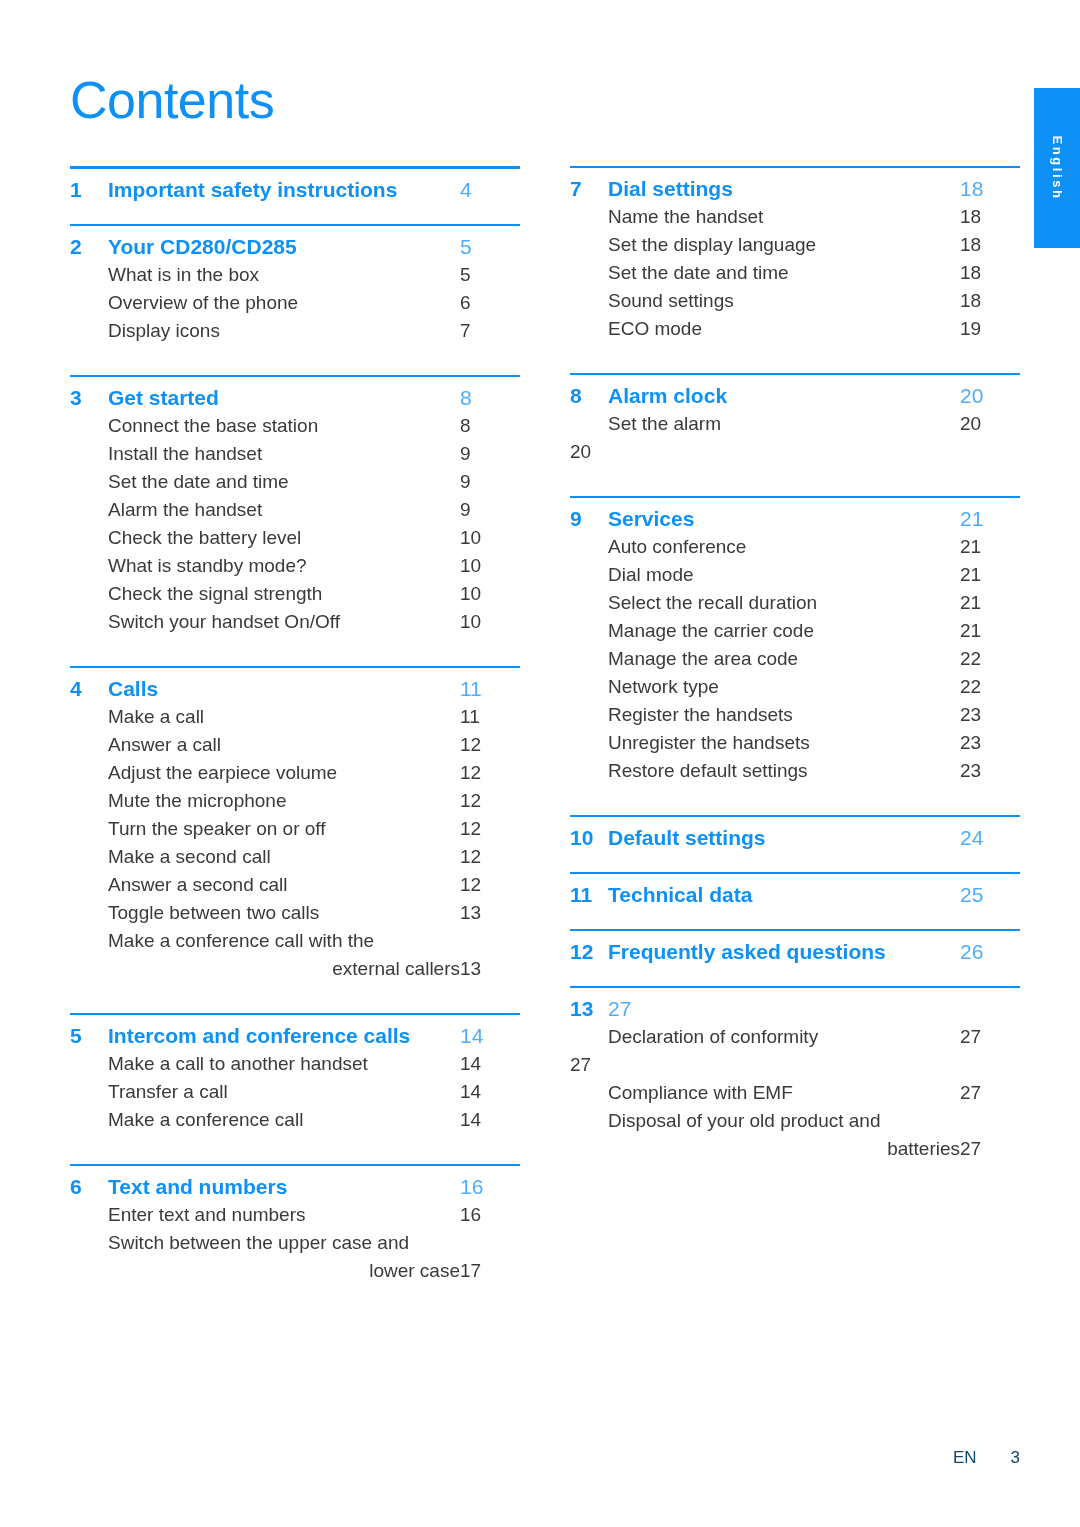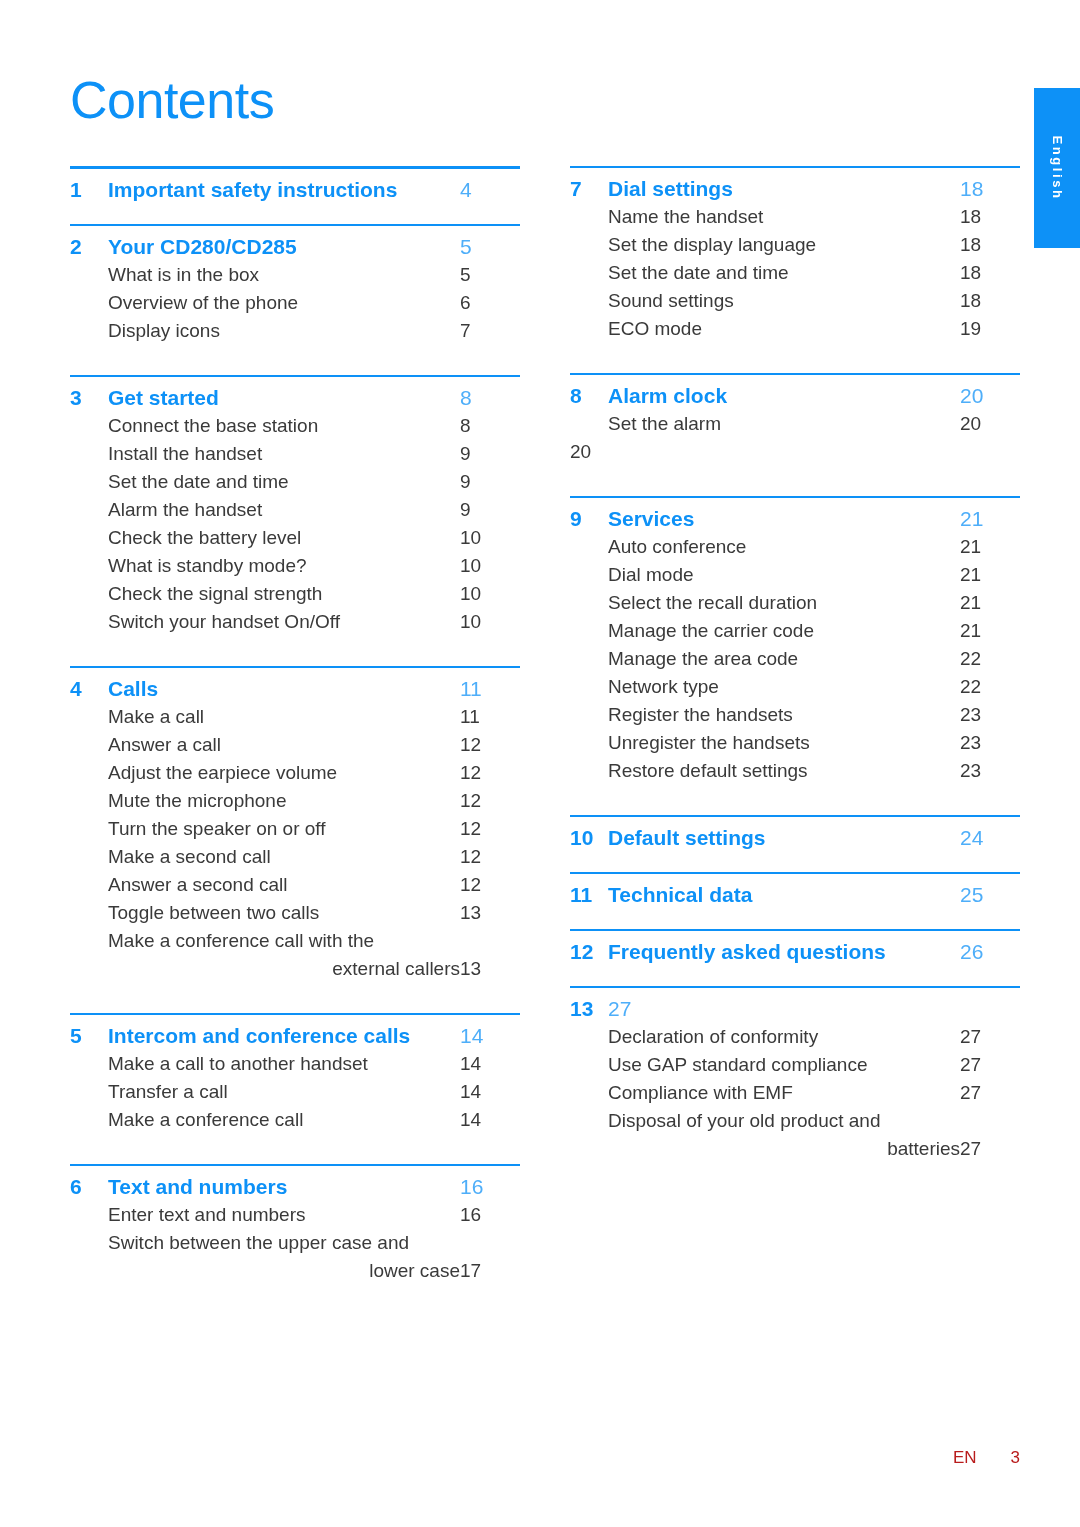--- a/index.html
+++ b/index.html
@@ -139,21 +139,21 @@
   }
 
   
   .footer {
     position: absolute;
     left: 0;
     top: 1448px;
     width: 1020px;
     text-align: right;
     font-size: 17px;
-    color: #b91c1c;
+    color: #0c4a6e;
   }
   .footer .en {
     margin-right: 34px;
   }
 </style>
 </head>
 <body>
 
 <div class="lang-tab">
   <span class="lang-text">English</span>
@@ -456,21 +456,20 @@
         <div class="section-head">
           <span class="sec-num">13</span>
           <span class="sec-page">27</span>
         </div>
         <div class="subs">
           <div class="sub">
             <span class="sub-label">Declaration of conformity</span>
             <span class="sub-page">27</span>
           </div>
           <div class="sub">
-            <span class="sub-label">Use GAP standard compliance</span>
             <span class="sub-page">27</span>
           </div>
           <div class="sub">
             <span class="sub-label">Compliance with EMF</span>
             <span class="sub-page">27</span>
           </div>
           <div class="sub two-line">
             <span class="sub-label"><span>Disposal of your old product and</span><span class="cont">batteries</span></span>
             <span class="sub-page">27</span>
           </div>

